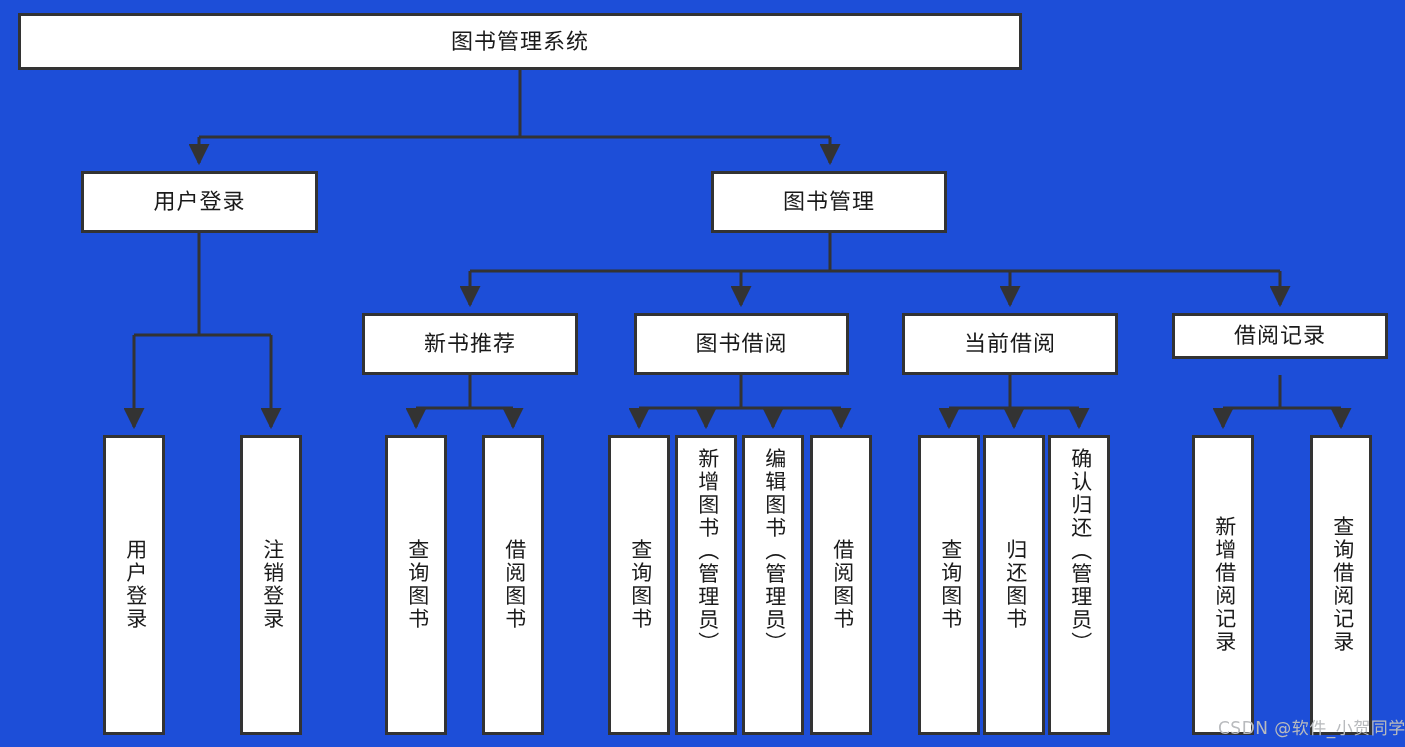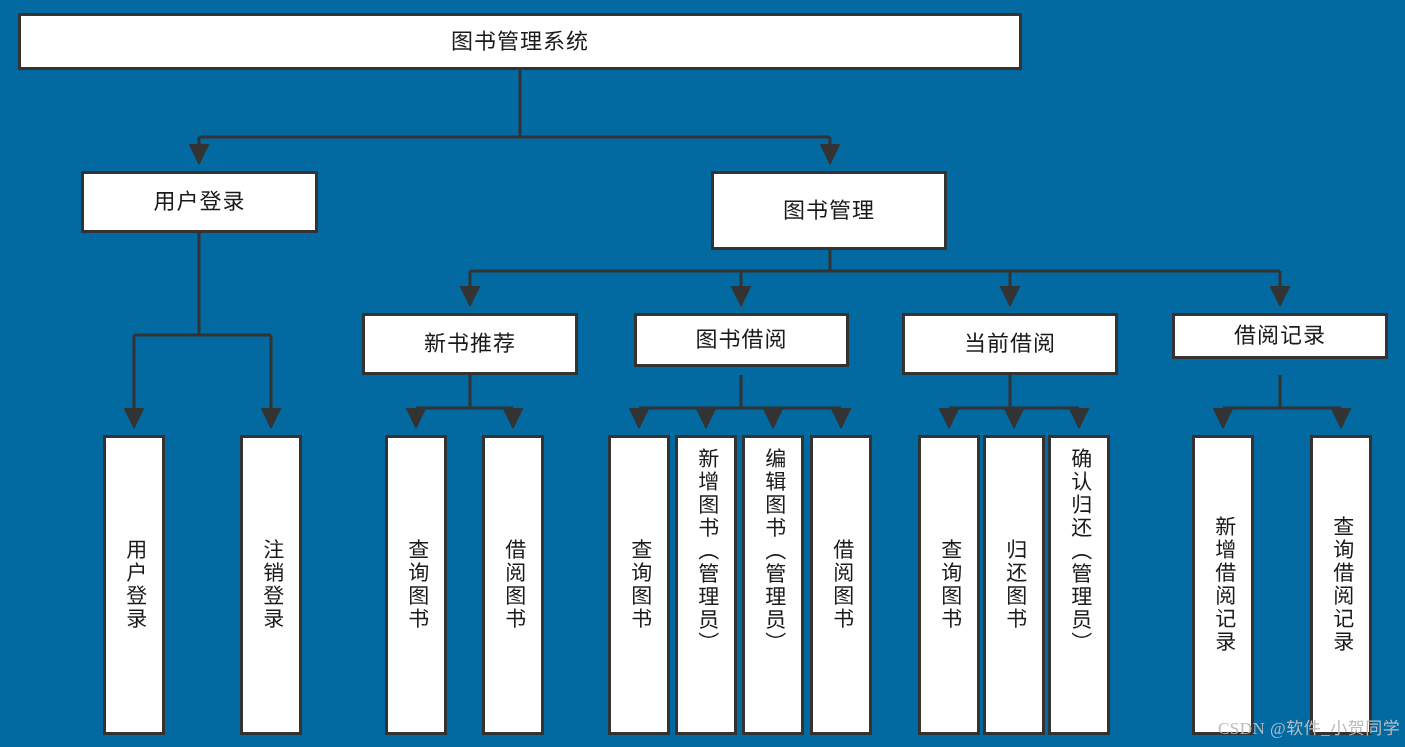--- a/index.html
+++ b/index.html
@@ -8,23 +8,22 @@
     padding: 0;
     background: #ffffff;
   }
   body {
     font-family: "DejaVu Sans", "Liberation Sans", sans-serif;
   }
   #canvas {
     position: relative;
     width: 1405px;
     height: 747px;
-    background: #0369a1;
+    background: #1d4ed8;
     overflow: hidden;
-    font-family: Liberation Serif, serif;
   }
   #edges {
     position: absolute;
     left: 0;
     top: 0;
     width: 1405px;
     height: 747px;
     pointer-events: none;
   }
   .node {
@@ -123,24 +122,24 @@
       <path d="M 1280 375 L 1280 408"></path>
       <path d="M 1223 408 L 1341 408"></path>
       <path d="M 1223 408 L 1223 427" marker-end="url(#arrow)"></path>
       <path d="M 1341 408 L 1341 427" marker-end="url(#arrow)"></path>
     </g>
   </svg>
 
   <div class="node horiz" style="left: 18px; top: 13px; width: 1004px; height: 57px;">图书管理系统</div>
 
   <div class="node horiz" style="left: 81px; top: 171px; width: 237px; height: 62px;">用户登录</div>
-  <div class="node horiz" style="left: 711px; top: 171px; width: 236px; height: 79px; text-align: center;">图书管理</div>
+  <div class="node horiz" style="left: 711px; top: 171px; width: 236px; height: 62px; text-align: center;">图书管理</div>
 
   <div class="node horiz" style="left: 362px; top: 313px; width: 216px; height: 62px; text-align: right;">新书推荐</div>
-  <div class="node horiz" style="left: 634px; top: 313px; width: 215px; height: 54px;">图书借阅</div>
+  <div class="node horiz" style="left: 634px; top: 313px; width: 215px; height: 62px;">图书借阅</div>
   <div class="node horiz" style="left: 902px; top: 313px; width: 216px; height: 62px;">当前借阅</div>
   <div class="node horiz" style="left: 1172px; top: 313px; width: 216px; height: 46px;">借阅记录</div>
 
   <div class="node vert mid" style="left: 103px; top: 435px; width: 62px; height: 300px;">用户登录</div>
   <div class="node vert mid" style="left: 240px; top: 435px; width: 62px; height: 300px;">注销登录</div>
   <div class="node vert mid" style="left: 385px; top: 435px; width: 62px; height: 300px;">查询图书</div>
   <div class="node vert mid" style="left: 482px; top: 435px; width: 62px; height: 300px;">借阅图书</div>
   <div class="node vert mid" style="left: 608px; top: 435px; width: 62px; height: 300px;">查询图书</div>
   <div class="node vert" style="left: 675px; top: 435px; width: 62px; height: 300px;">新增图书（管理员）</div>
   <div class="node vert" style="left: 742px; top: 435px; width: 62px; height: 300px;">编辑图书（管理员）</div>

